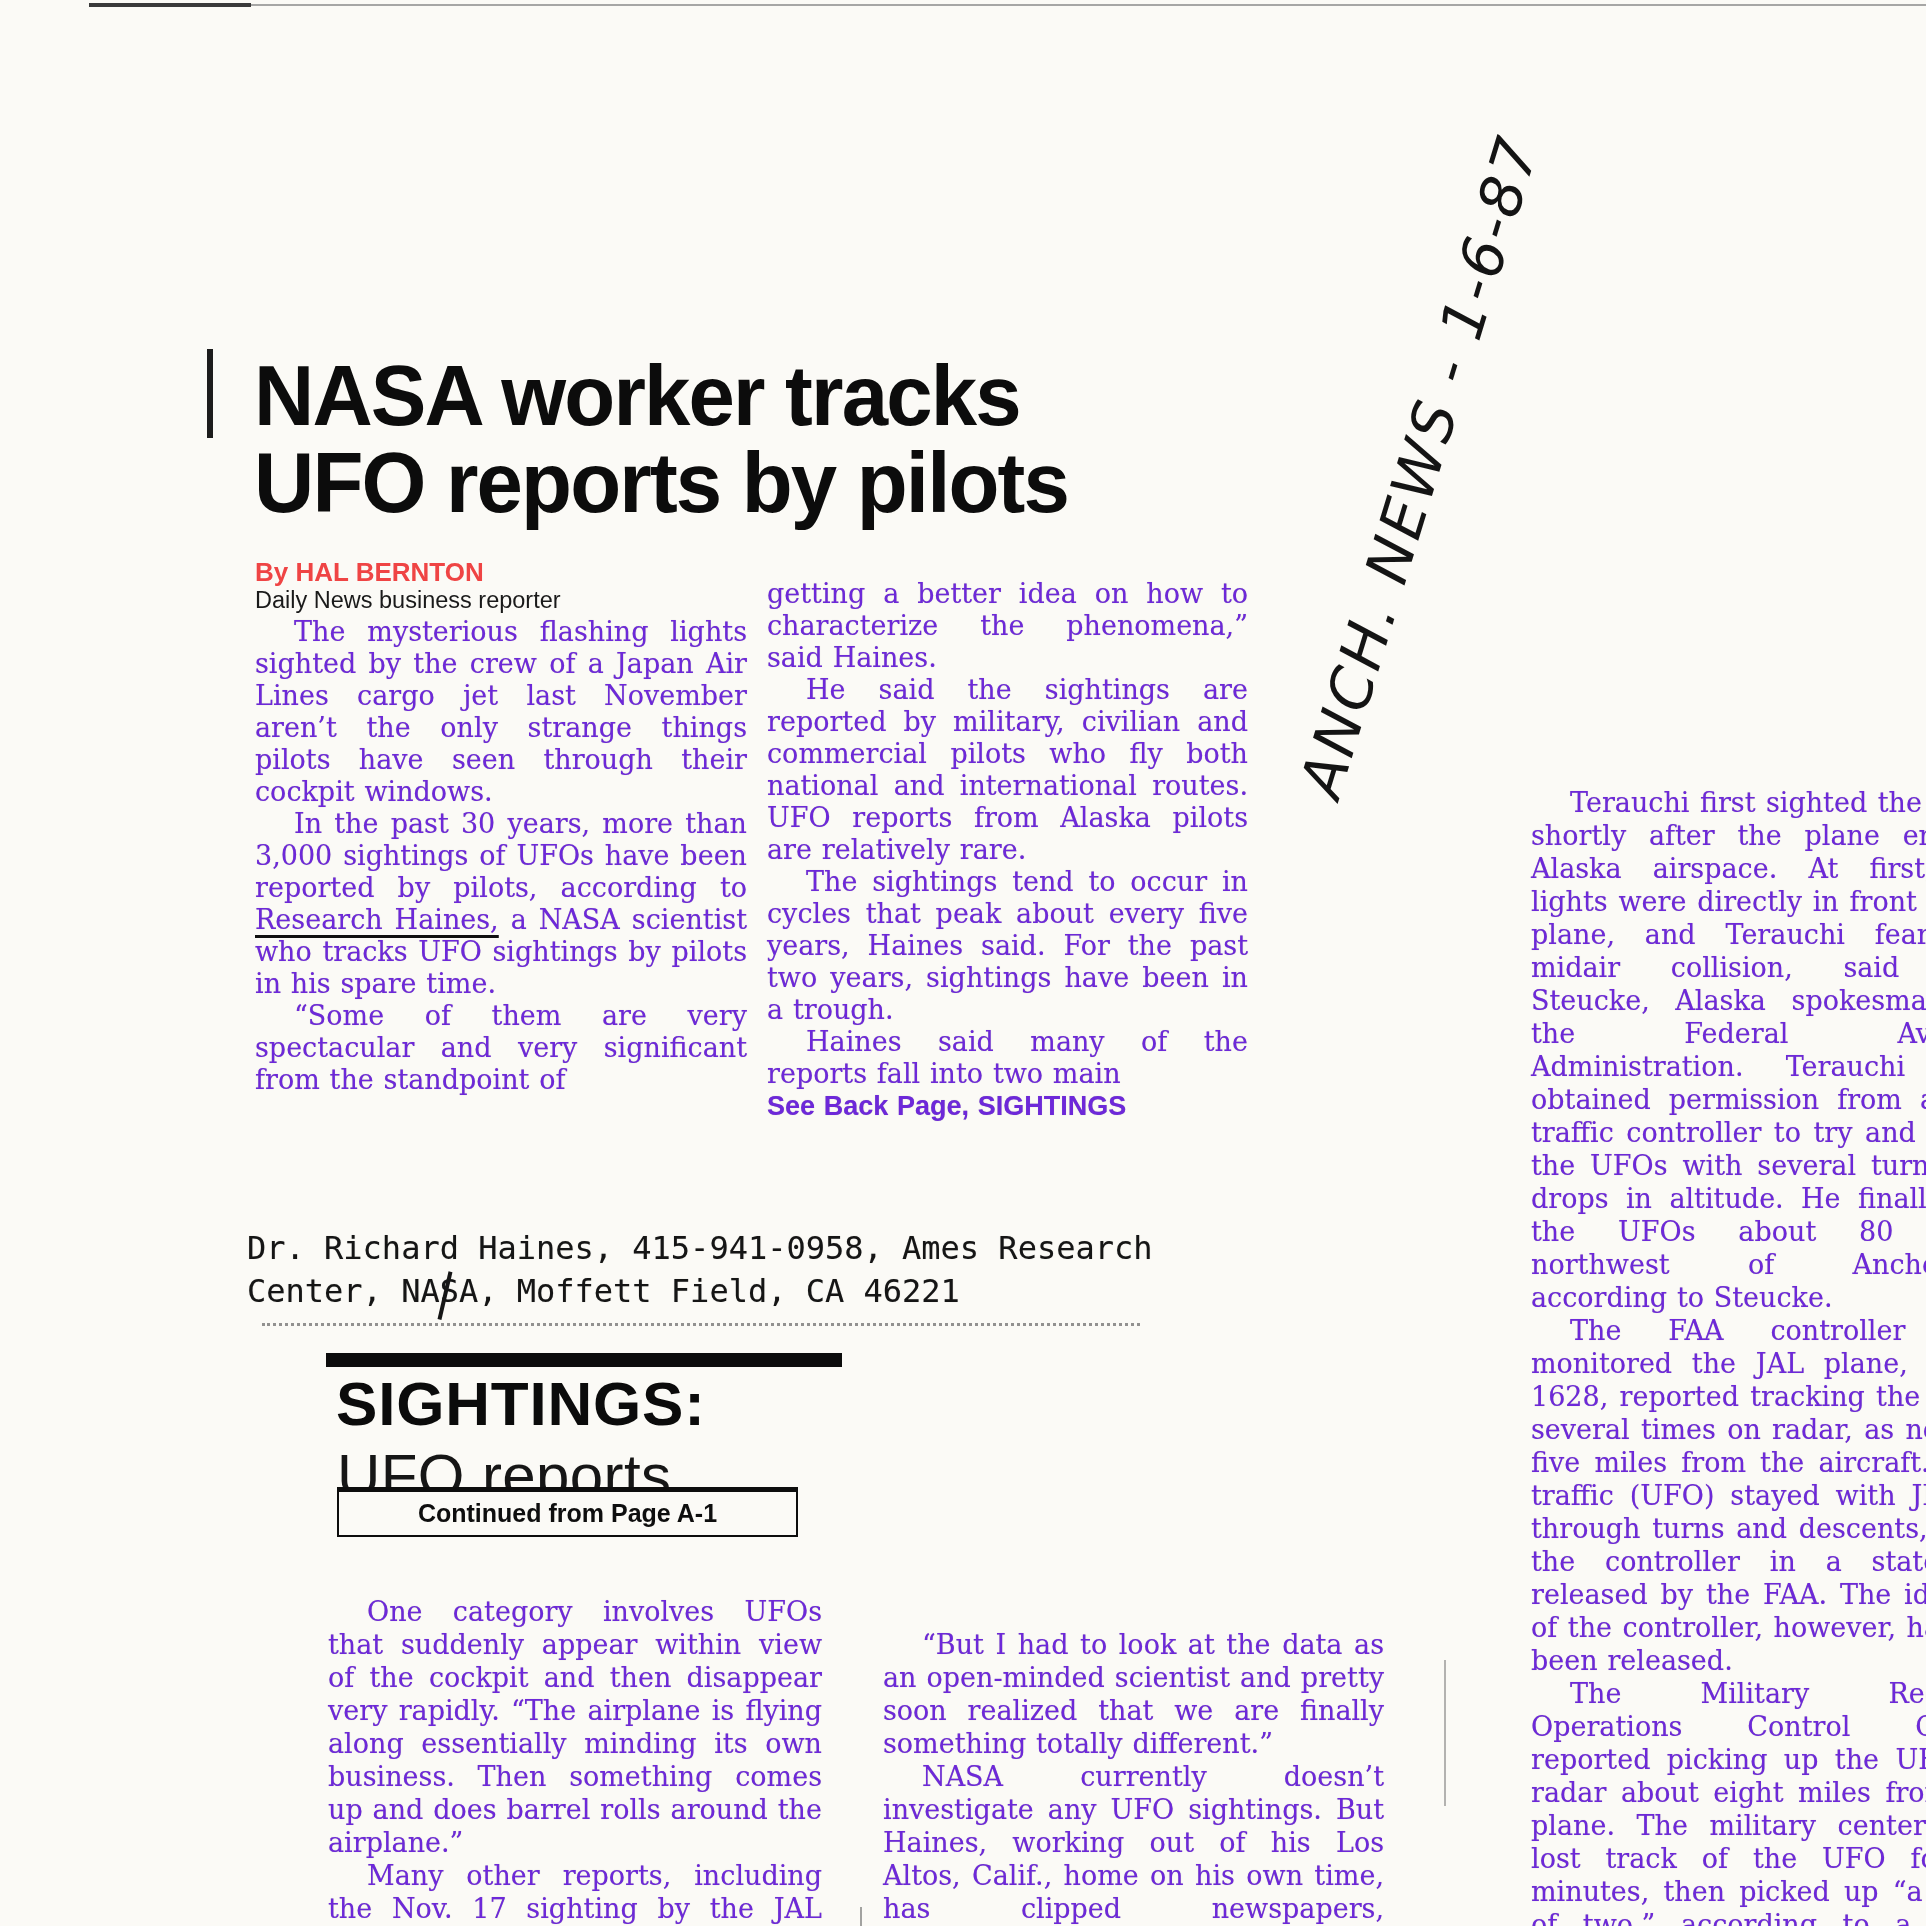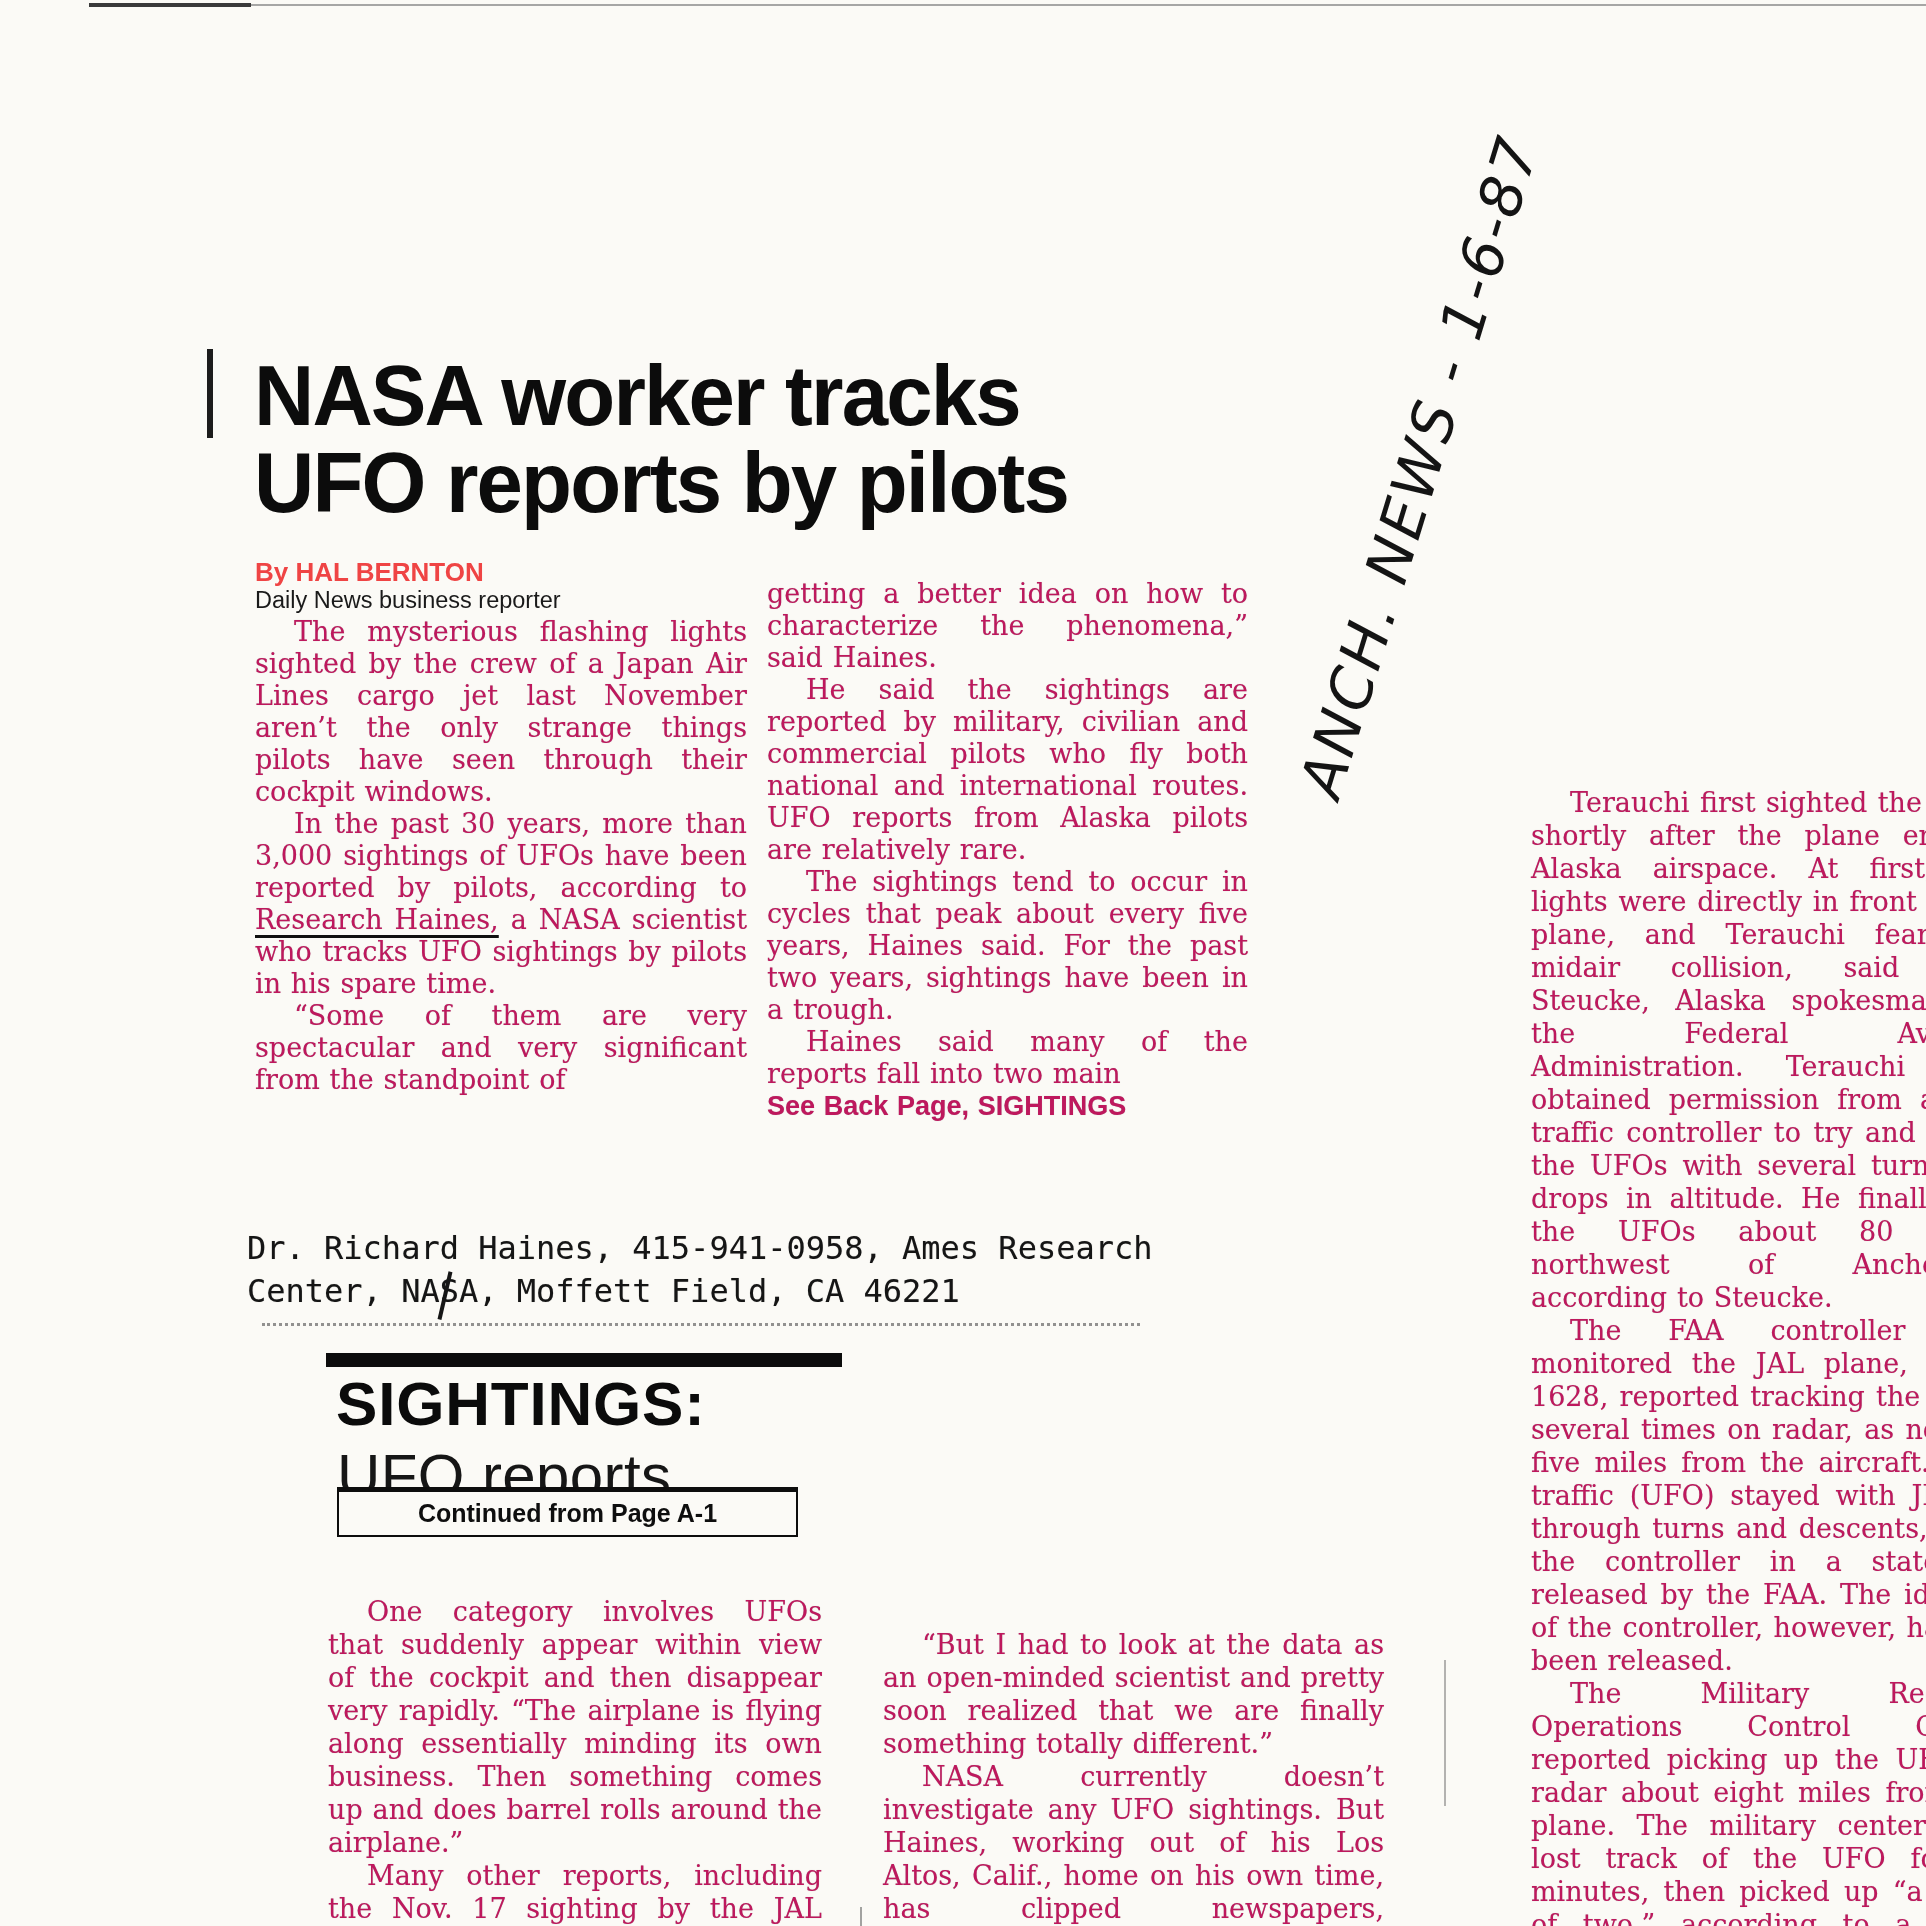--- a/index.html
+++ b/index.html
@@ -29,21 +29,21 @@
   }
   .byline-author{font-family:"Liberation Sans", sans-serif;font-weight:bold;font-size:26px;line-height:28.5px;color:#ef4444;}
   .byline-role{font-family:"Liberation Sans", sans-serif;font-size:23.5px;line-height:27px;color:#1a1a1a;}
   
   .bodycol p{
     margin:0;
     text-align:justify;
     text-indent:39px;
     font-size:27px;
     word-spacing:1.2px;
-    color:#be185d;
+    color:#6d28d9;
     text-shadow:0 0 0.8px rgba(10,10,10,.28);
   }
   .front .bodycol p{line-height:32px;}
   .back .bodycol p{line-height:33px;}
   .bodycol p.noindent{text-indent:0;}
   .uline{
     text-decoration:underline;
     text-decoration-thickness:2.7px;
     text-underline-offset:6.2px;
     text-decoration-color:#101010;

